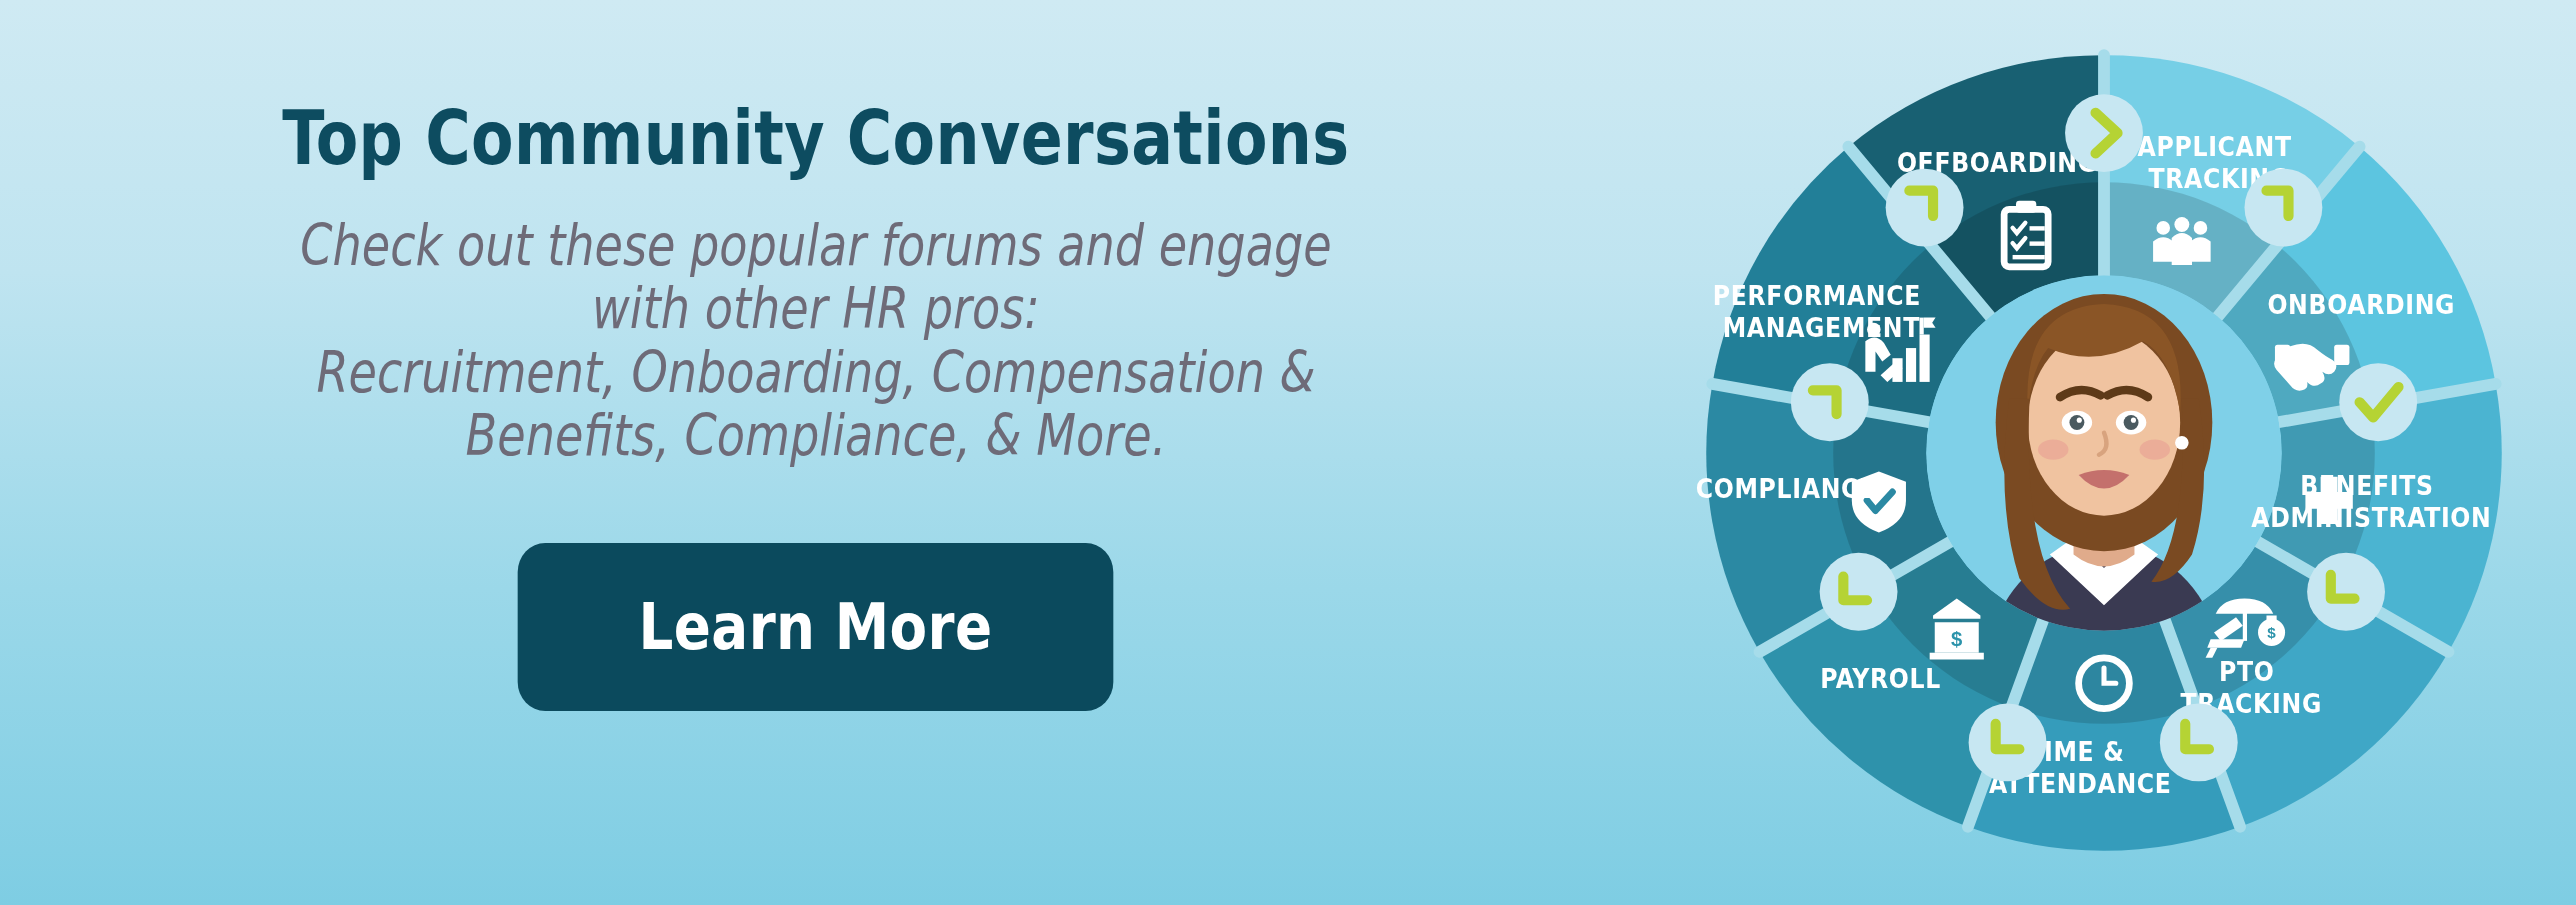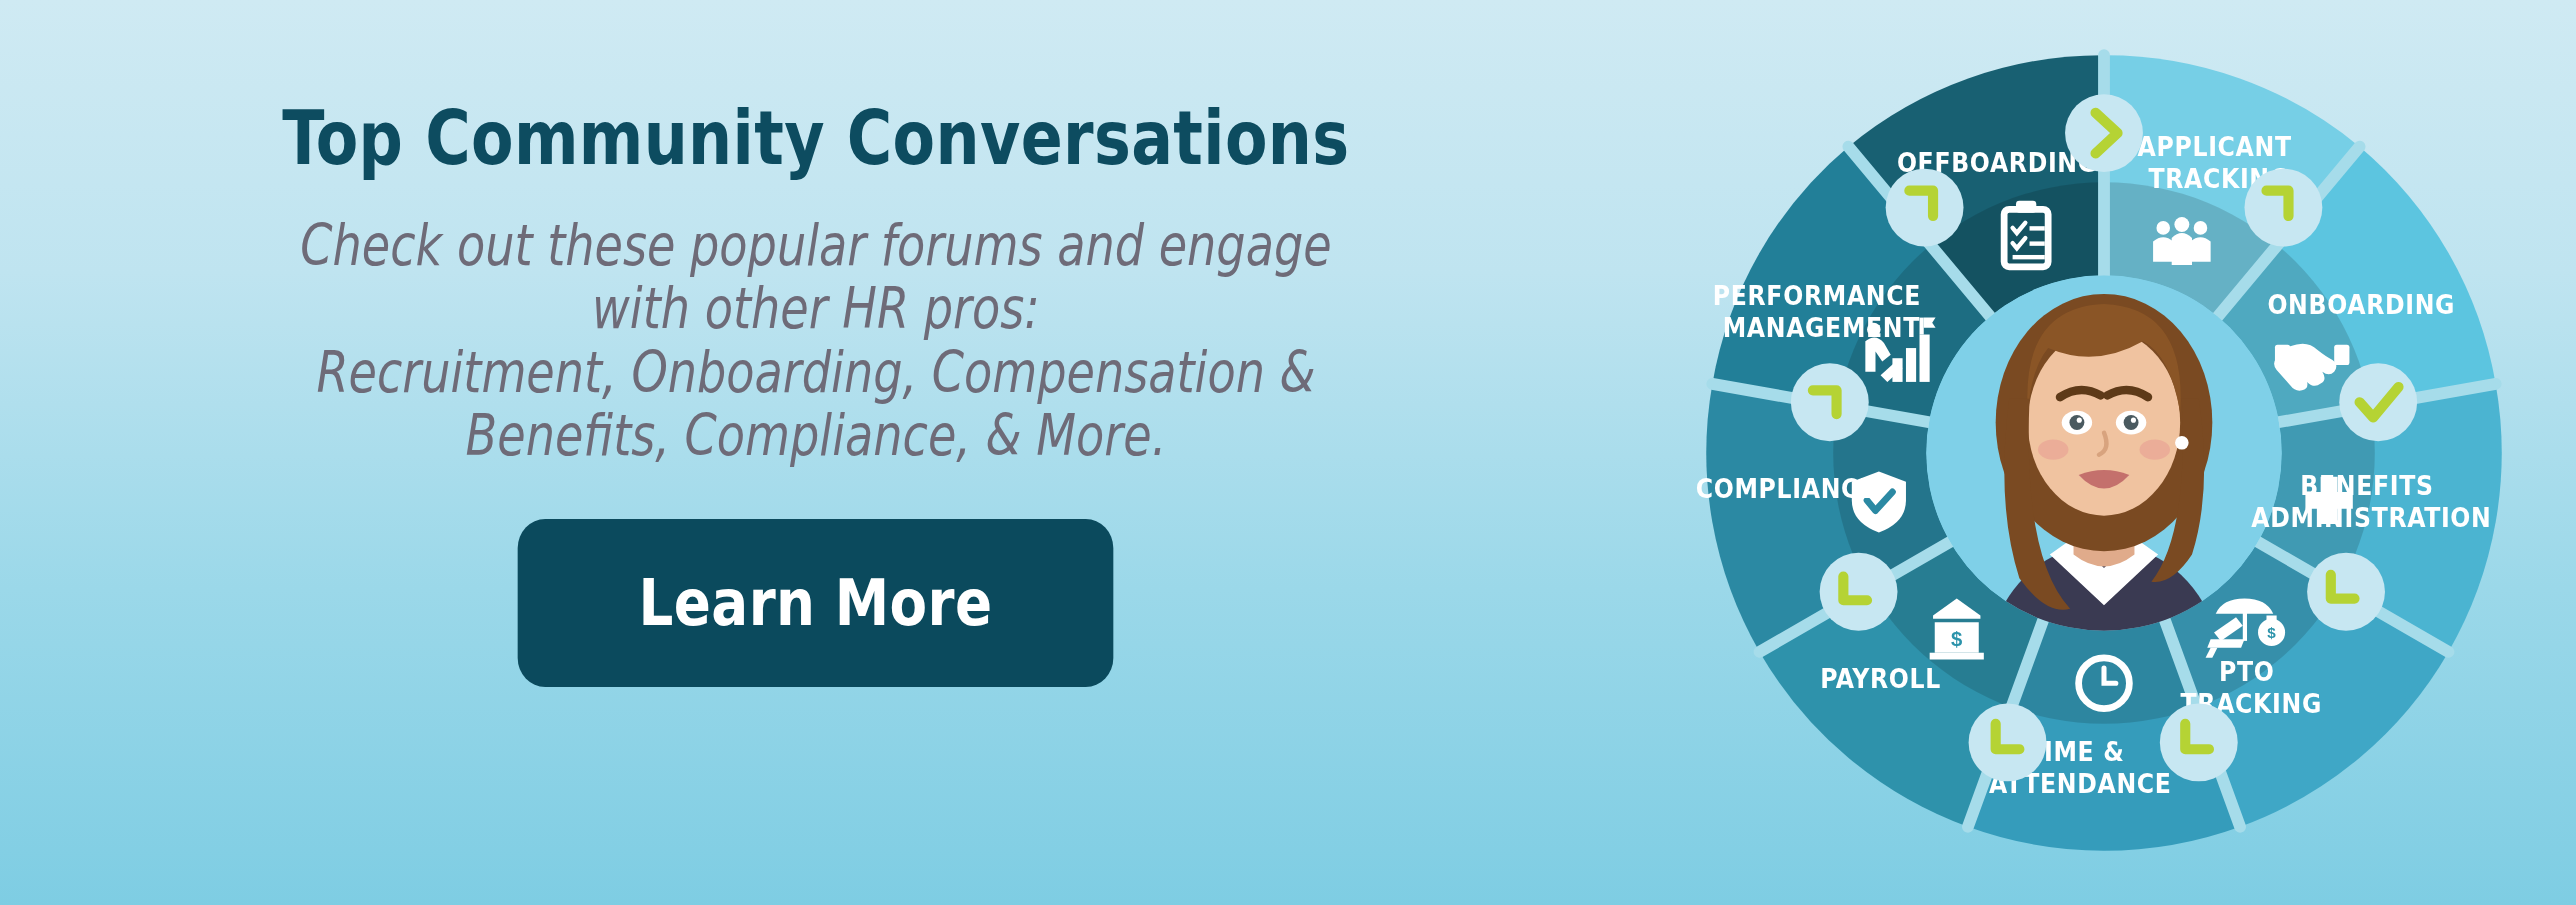--- a/index.html
+++ b/index.html
@@ -22,21 +22,21 @@
     color:#0d4c60;line-height:1;margin:0 0 39px 0;
     white-space:nowrap;transform:scaleX(.93);transform-origin:center;
   }
   .subcopy{
     font-family:"Liberation Sans Narrow","DejaVu Sans Condensed","Liberation Sans",sans-serif;
     font-style:italic;font-weight:normal;font-size:57px;line-height:1.11;
     color:#6e6b78;text-align:center;margin:0;
     transform:scaleX(.9);transform-origin:center;white-space:nowrap;
   }
   .subcopy .ln{display:block;}
-  .cta-wrap{margin-top:52px;text-decoration:underline;}
+  .cta-wrap{margin-top:76px;text-decoration:underline;}
   .cta{
     display:inline-flex;align-items:center;justify-content:center;
     background:#0b4a5d;color:#ffffff;border:none;cursor:pointer;
     width:627px;height:168px;border-radius:29px;
     font-family:"Liberation Sans Narrow","DejaVu Sans Condensed","Liberation Sans",sans-serif;
     font-weight:bold;font-size:64px;letter-spacing:0.4px;
     transform:scaleX(.95);transform-origin:center;
   }
 
   

